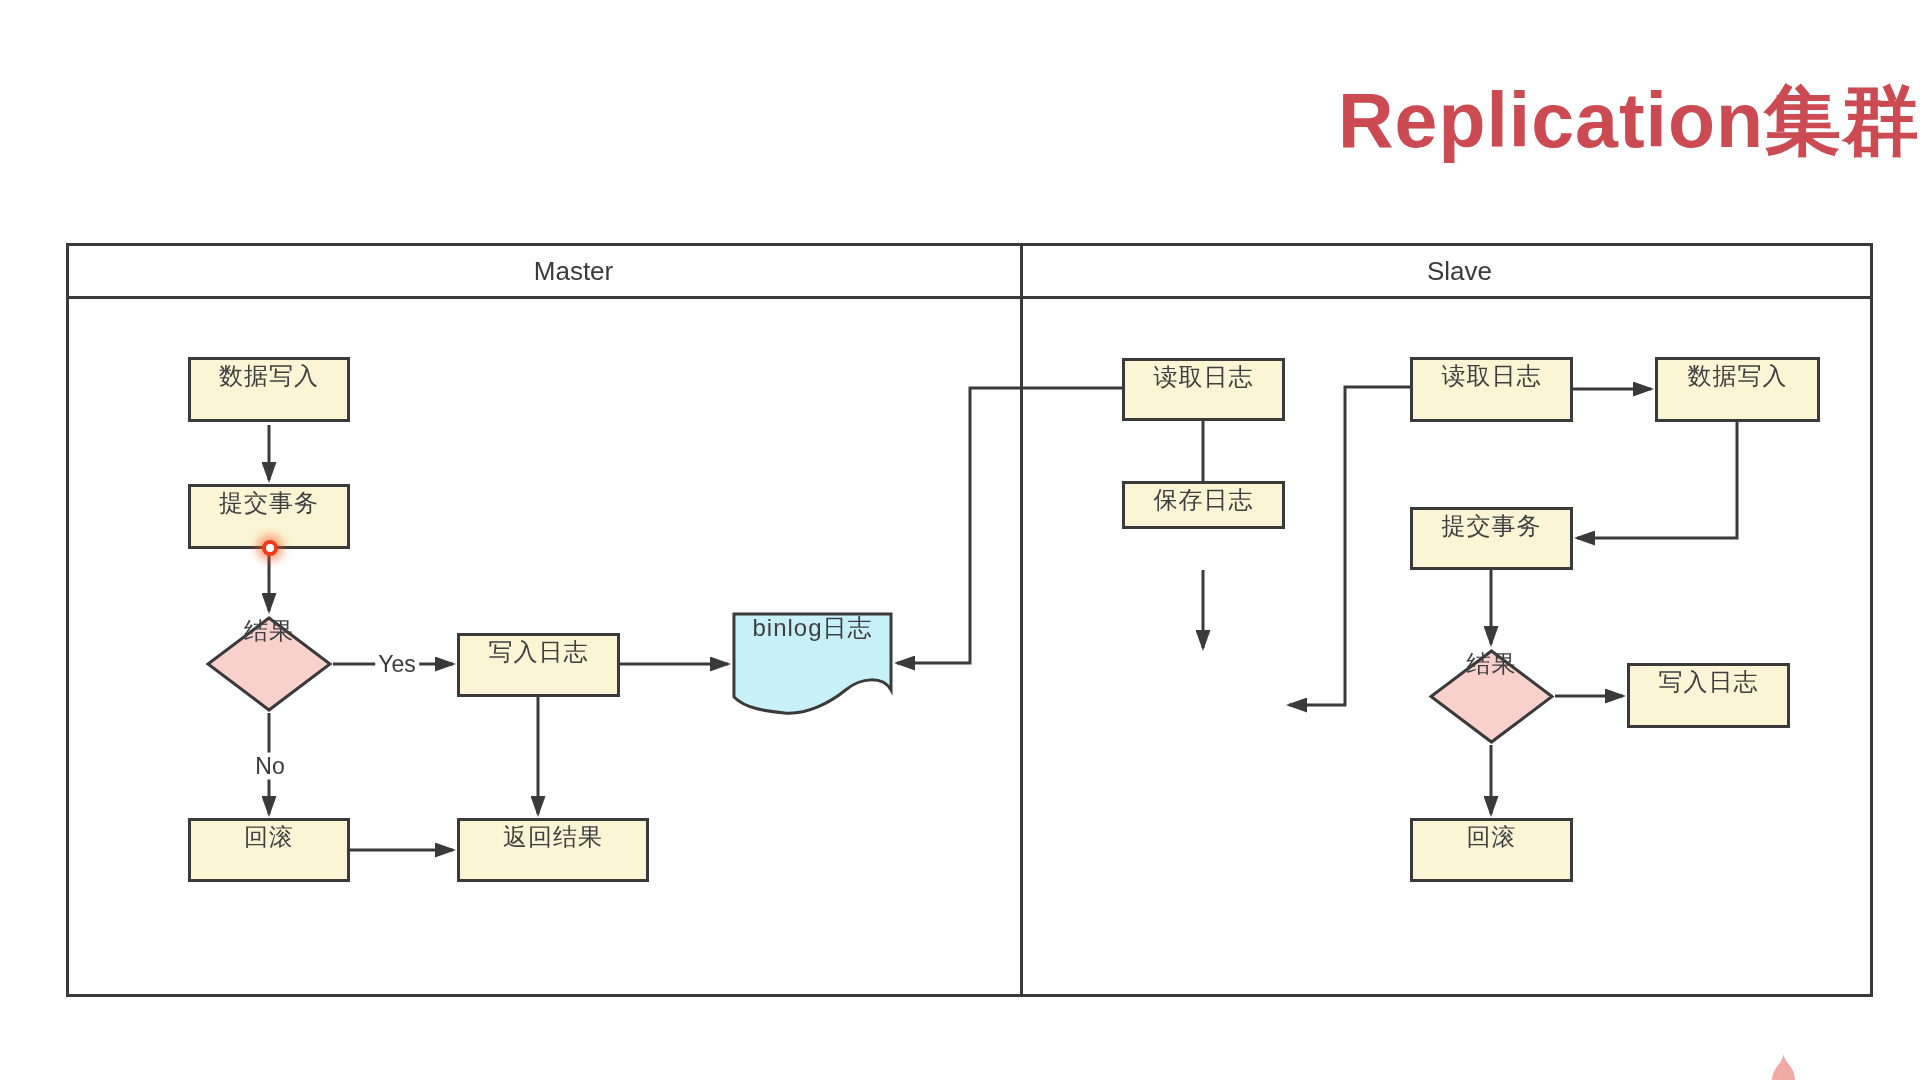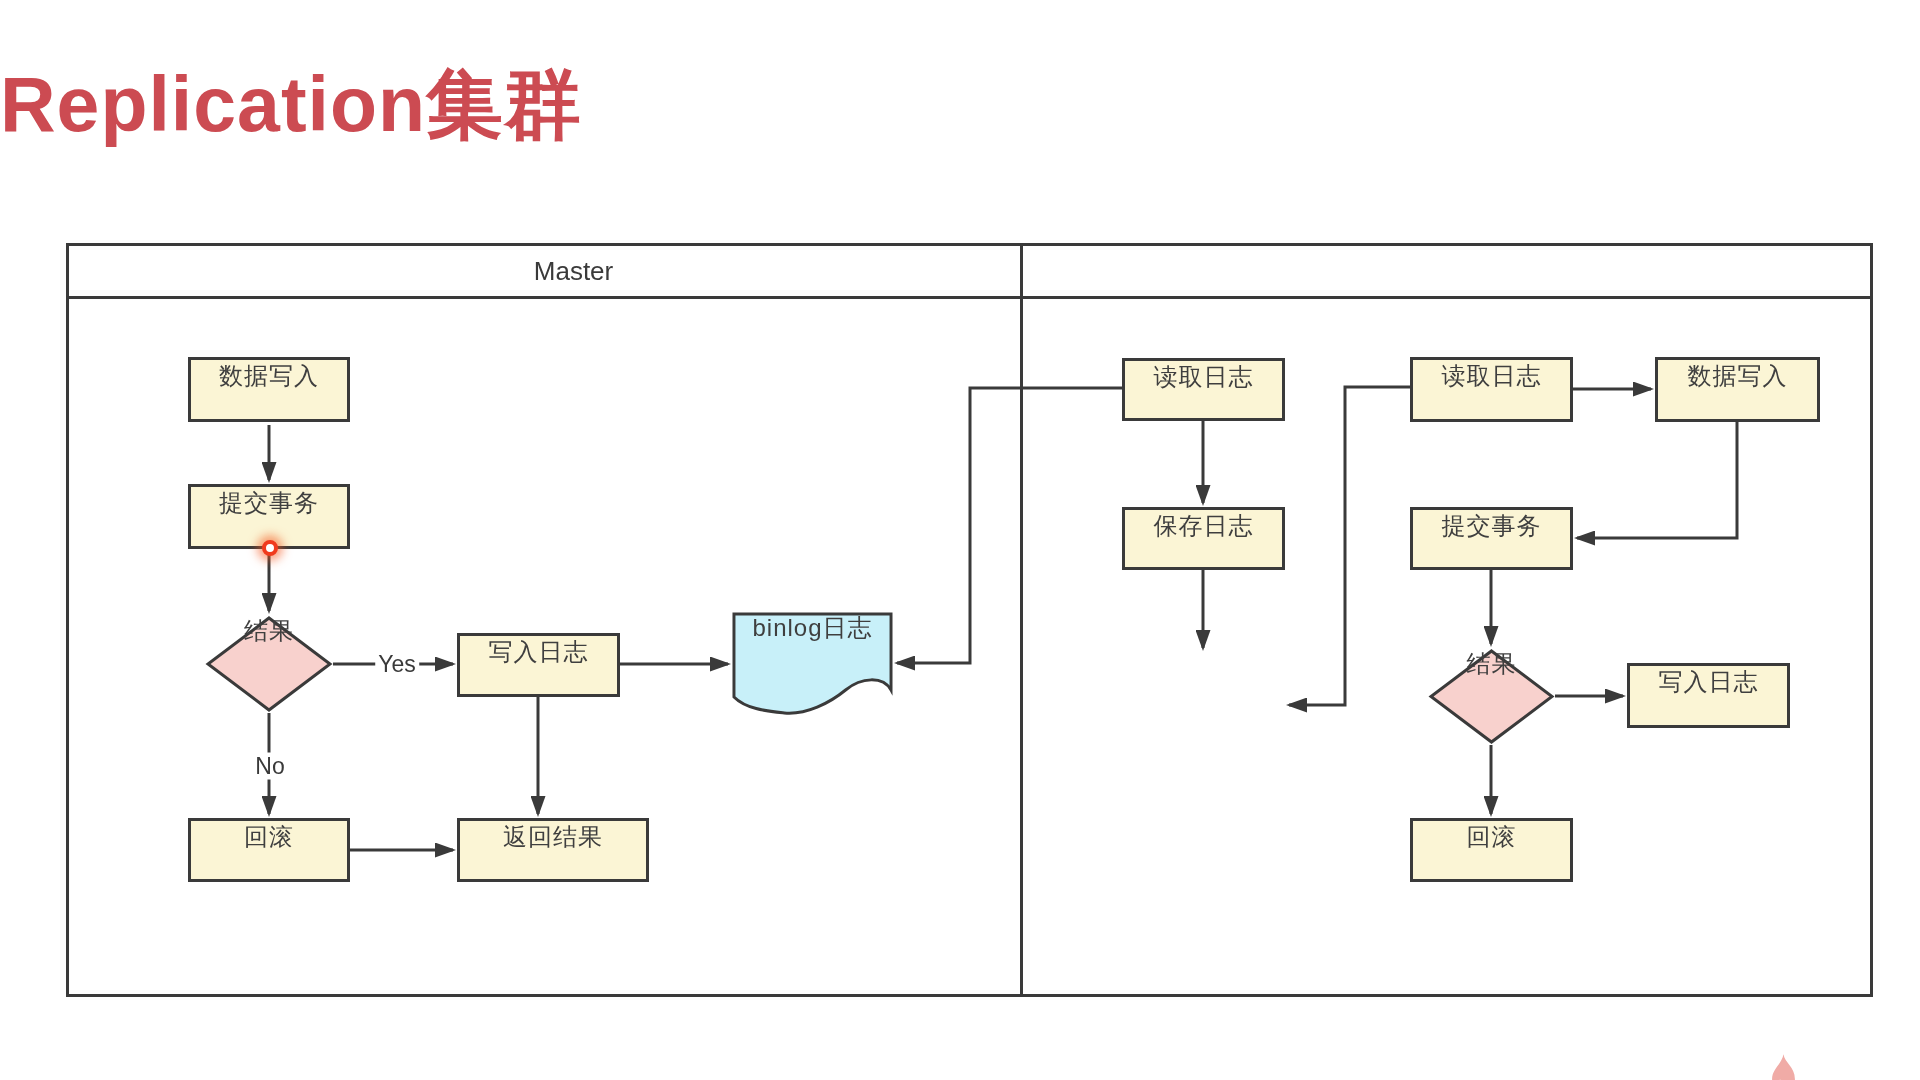--- a/index.html
+++ b/index.html
@@ -10,21 +10,21 @@
     --line-dark:#3a3a3a;
     --watermark-pink:#f0aba6;
     --dot-red:#f03a1d;
   }
   html,body{margin:0;padding:0;background:#fff;}
   .page{
     position:relative;width:1920px;height:1080px;background:#ffffff;overflow:hidden;
     font-family:"Liberation Sans","DejaVu Sans",sans-serif;color:#3c3c3c;
   }
   .page-title{
-    position:absolute;left:0;right:0;top:54px;text-align:left;
+    position:absolute;left:0;right:0;top:70px;text-align:right;
     font-size:77px;font-weight:700;letter-spacing:1px;color:var(--title-red);
   }
   
   .swimlane{
     position:absolute;left:66px;top:243px;width:1801px;height:748px;
     border:3px solid var(--line-dark);
   }
   .lane-header-row{
     position:absolute;left:0;top:0;right:0;height:50px;
     border-bottom:3px solid var(--line-dark);display:flex;padding-left:29px;
@@ -64,20 +64,21 @@
 </head>
 <body>
 
 <div class="page">
 
   <div class="page-title">Replication集群</div>
 
   <div class="swimlane">
     <div class="lane-header-row">
       <div class="lane-header-cell master">Master</div>
+      <div class="lane-header-cell slave">Slave</div>
     </div>
     <div class="lane-divider"></div>
   </div>
 
   <svg class="connector-layer" width="1920" height="1080" viewBox="0 0 1920 1080">
     <defs>
       <marker id="arr" markerWidth="7" markerHeight="5" refX="6" refY="2.5" orient="auto" markerUnits="strokeWidth">
         <path d="M0,0 L7,2.5 L0,5 Z" fill="#3a3a3a"></path>
       </marker>
     </defs>
@@ -123,21 +124,21 @@
   <div class="node process" style="left:188px;top:818px;width:162px;height:64px">
     <span class="node-label">回滚</span>
   </div>
   <div class="node process" style="left:457px;top:818px;width:192px;height:64px">
     <span class="node-label">返回结果</span>
   </div>
 
   <div class="node process" style="left:1122px;top:358px;width:163px;height:63px">
     <span class="node-label">读取日志</span>
   </div>
-  <div class="node process" style="left:1122px;top:507px;width:163px;height:63px">
+  <div class="node process" style="left:1122px;top:481px;width:163px;height:48px">
     <span class="node-label">保存日志</span>
   </div>
   <div class="node process" style="left:1410px;top:357px;width:163px;height:65px">
     <span class="node-label">读取日志</span>
   </div>
   <div class="node process" style="left:1655px;top:357px;width:165px;height:65px">
     <span class="node-label">数据写入</span>
   </div>
   <div class="node process" style="left:1410px;top:507px;width:163px;height:63px">
     <span class="node-label">提交事务</span>

